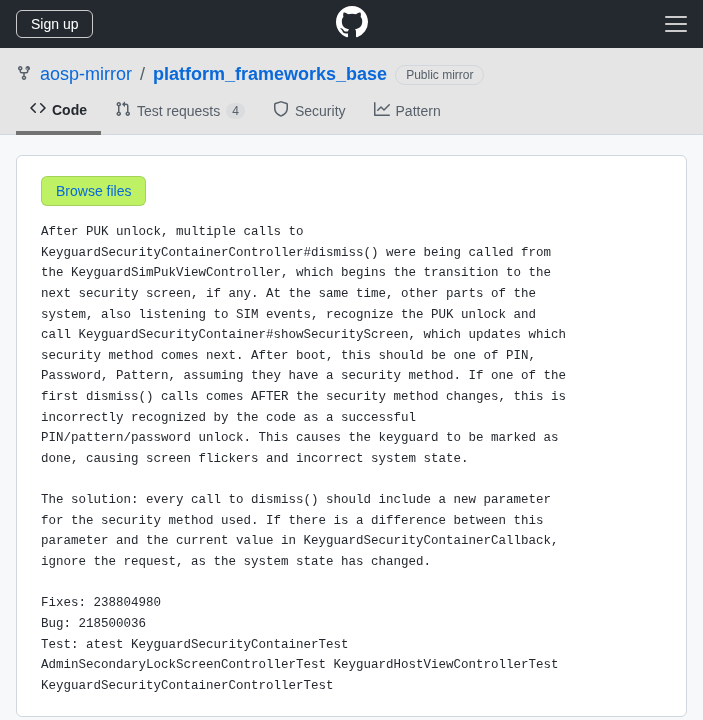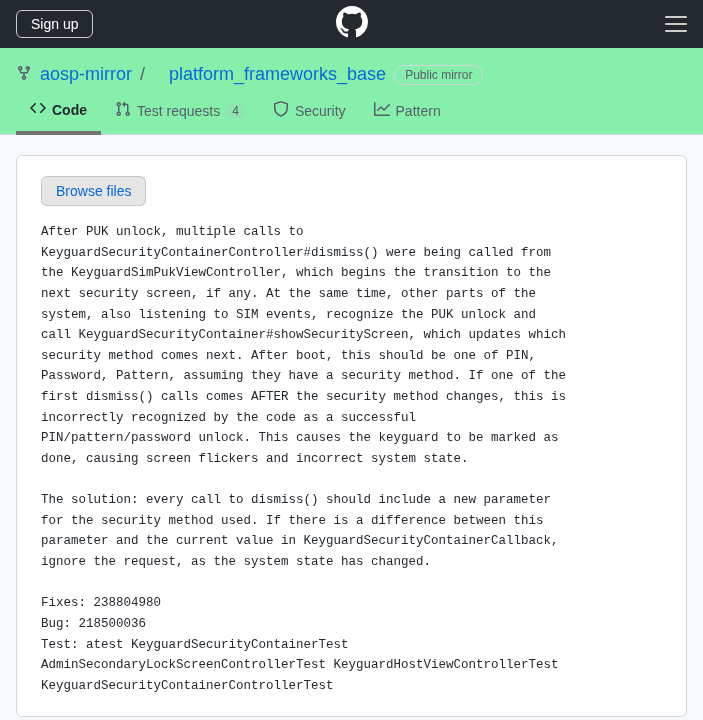--- a/index.html
+++ b/index.html
@@ -52,21 +52,21 @@
     .hamburger-icon span {
       display: block;
       width: 22px;
       height: 2px;
       background: #ccc;
       border-radius: 2px;
     }
 
     
     .repo-header {
-      background: #86efac;
+      background: #e5e5e5;
       border-bottom: 1px solid #d0d7de;
       padding: 16px 16px 0 16px;
     }
     .repo-title-row {
       display: flex;
       align-items: center;
       gap: 8px;
       margin-bottom: 4px;
       flex-wrap: wrap;
     }
@@ -81,23 +81,22 @@
       text-decoration: none;
     }
     .repo-sep {
       font-size: 18px;
       color: #57606a;
       font-weight: 300;
     }
     .repo-name {
       font-size: 18px;
       color: #0969da;
-      font-weight: 400;
+      font-weight: 700;
       text-decoration: none;
-      margin-left: 16px;
     }
     .badge {
       background: transparent;
       border: 1px solid #d0d7de;
       border-radius: 20px;
       padding: 2px 10px;
       font-size: 12px;
       color: #57606a;
       font-weight: 500;
     }
@@ -166,21 +165,21 @@
       margin-bottom: 16px;
       display: flex;
       justify-content: space-between;
       align-items: flex-start;
       gap: 16px;
     }
     .commit-title-text {
       flex: 1;
     }
     .browse-files-btn {
-      background: #e5e5e5;
+      background: #bef264;
       border: 1px solid rgba(27,31,36,0.15);
       border-radius: 6px;
       padding: 6px 14px;
       font-size: 14px;
       color: #0969da;
       cursor: pointer;
       white-space: nowrap;
       font-weight: 500;
     }
     .commit-body {

